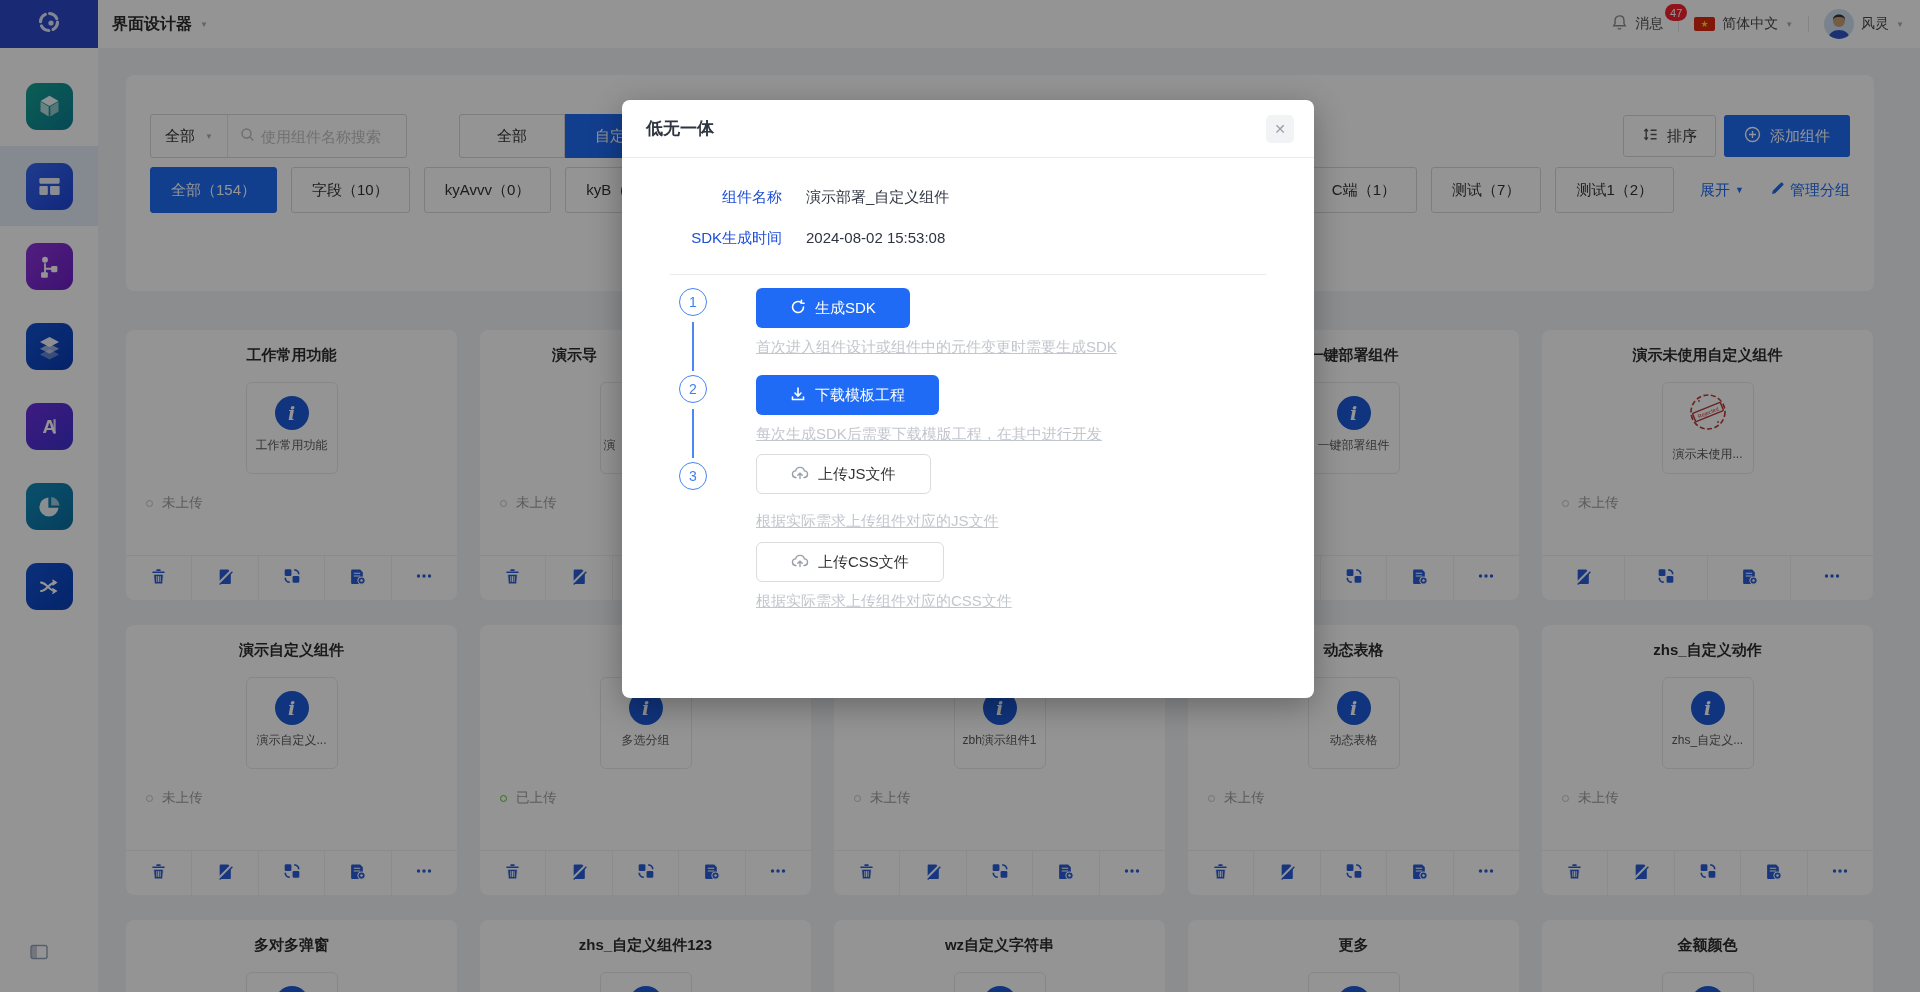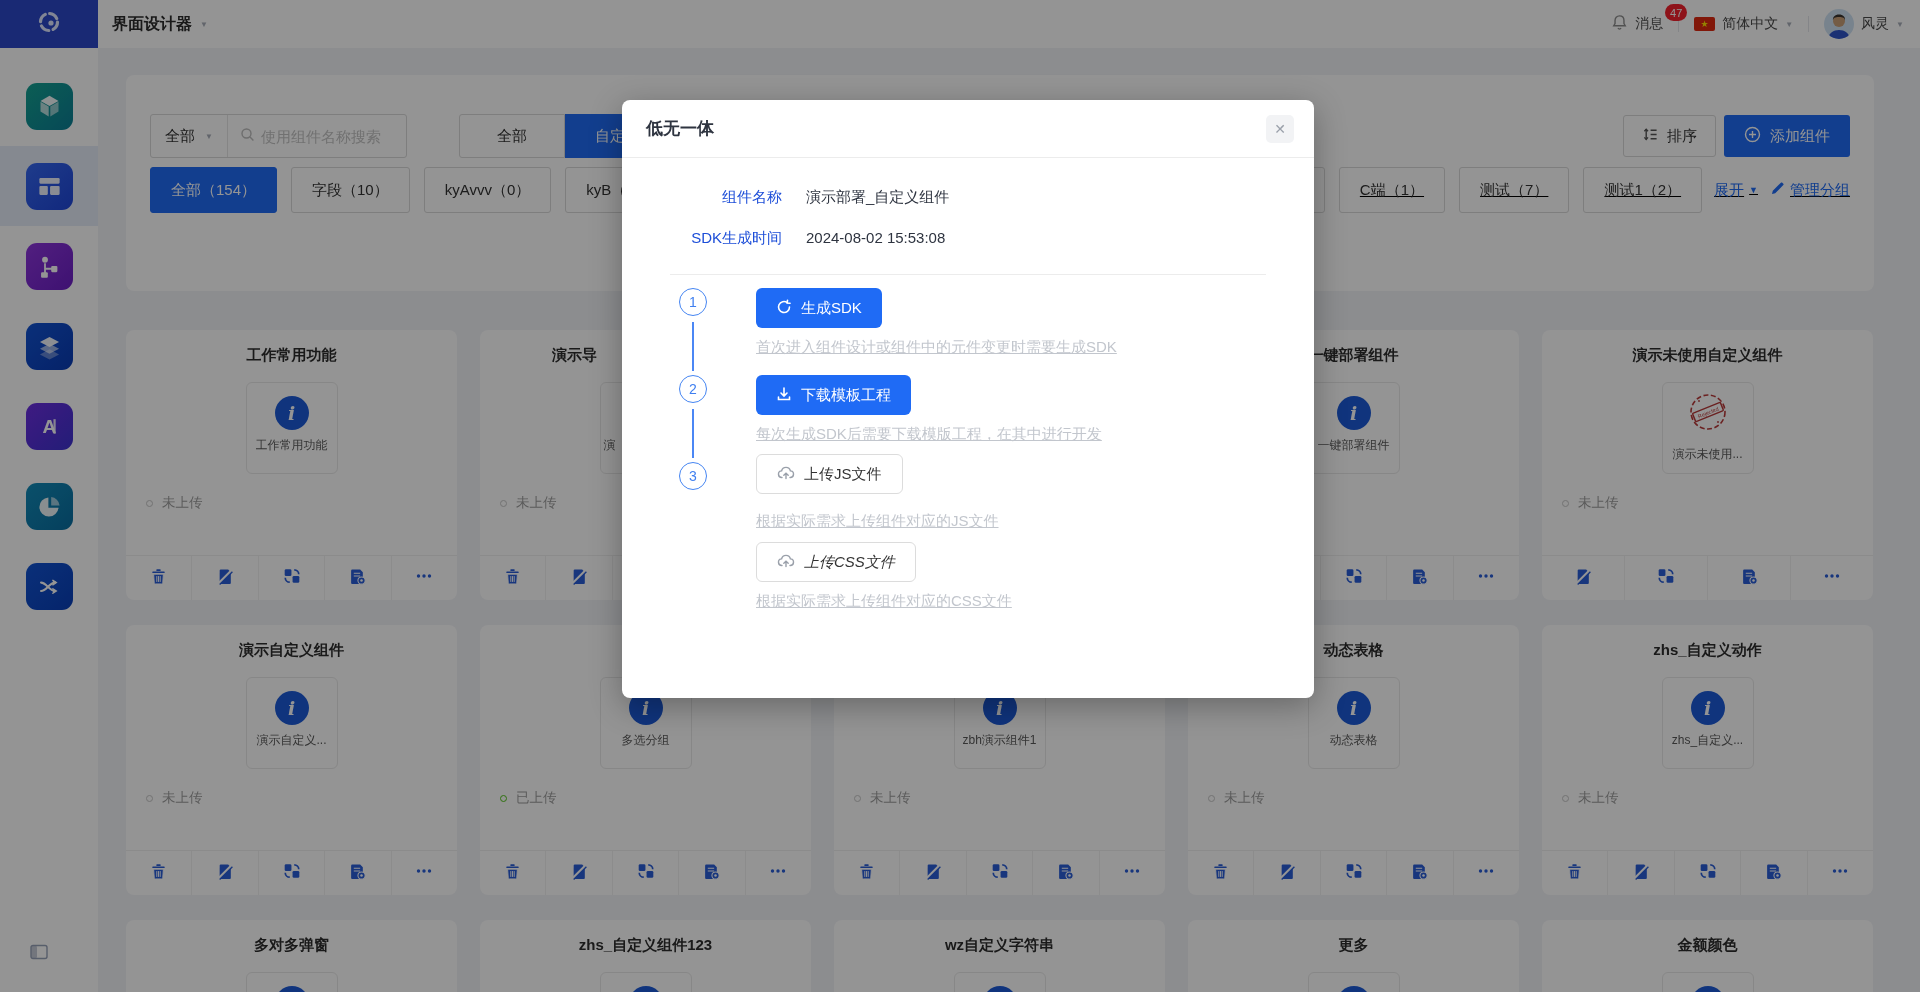--- a/index.html
+++ b/index.html
@@ -51,21 +51,21 @@
   .seg-btn:first-child{border-radius:3px 0 0 3px;}
   .seg-btn:last-child{border-radius:0 3px 3px 0;border-left:none;}
   .seg-btn.active{background:var(--primary);border-color:var(--primary);color:#fff;}
   .toolbar-right{margin-left:auto;display:flex;align-items:center;gap:8px;}
   .sort-btn{display:flex;align-items:center;gap:8px;height:42px;padding:0 18px;border:1px solid var(--border);
     border-radius:3px;background:#fff;font-size:15px;color:#333;cursor:pointer;}
   .add-btn{display:flex;align-items:center;gap:9px;height:42px;padding:0 20px;border-radius:3px;
     background:var(--primary);color:#fff;font-size:15px;cursor:pointer;border:none;}
   .tags-row{position:absolute;left:24px;top:92px;right:24px;height:46px;display:flex;align-items:center;gap:14px;}
   .tags-left{display:flex;gap:14px;flex:0 0 auto;}
-  .tags-right{display:flex;margin-left:auto;align-items:center;text-decoration:underline;}
+  .tags-right{display:flex;gap:14px;margin-left:auto;align-items:center;}
   .tag{height:46px;display:flex;align-items:center;padding:0 20px;border:1px solid var(--border);border-radius:3px;
     background:#fff;font-size:15px;color:#333;cursor:pointer;white-space:nowrap;}
   .tag.active{background:var(--primary);border-color:var(--primary);color:#fff;}
   .link{display:flex;align-items:center;gap:5px;color:var(--primary);font-size:15px;cursor:pointer;margin-left:12px;white-space:nowrap;}
 
   
   .cards{position:absolute;left:28px;top:282px;width:1747px;display:grid;
     grid-template-columns:repeat(5,331px);grid-auto-rows:270px;column-gap:23px;row-gap:25px;}
   .card{position:relative;background:#fff;border-radius:8px;}
   .card-title{position:absolute;left:0;right:0;top:16px;text-align:center;font-size:15px;font-weight:700;color:#2d2d2d;
@@ -96,21 +96,21 @@
     display:flex;align-items:center;justify-content:center;color:#9aa0aa;font-size:14px;cursor:pointer;}
   .field-row{display:flex;margin-top:22px;font-size:15px;}
   .field-label{width:136px;text-align:right;color:#1d4ed8;flex:0 0 136px;}
   .field-value{margin-left:24px;color:#2e3440;}
   .modal-div2{margin:26px 24px 0 24px;border-top:1px solid #ececec;}
   .steps{position:absolute;left:0;top:188px;right:0;height:330px;}
   .step-circle{position:absolute;left:57px;width:28px;height:28px;border-radius:50%;border:1.5px solid #4585f2;
     color:#3f7ff0;font-size:14px;display:flex;align-items:center;justify-content:center;background:#fff;}
   .step-line{position:absolute;left:70px;width:1.5px;background:#4b87f5;}
   .step-btn{position:absolute;left:134px;height:40px;border-radius:6px;display:flex;align-items:center;gap:9px;
-    padding:0 20px;font-size:15px;cursor:pointer;}
+    padding:0 34px;font-size:15px;cursor:pointer;}
   .step-btn.primary{background:var(--primary);color:#fff;border:none;}
   .step-btn.default{background:#fff;color:#333;border:1px solid #dcdcdc;}
   .step-helper{position:absolute;left:134px;font-size:15px;color:#c2c6cd;white-space:nowrap;text-decoration:underline;}
   .modal-footer{position:absolute;left:0;right:0;bottom:0;height:70px;border-top:1px solid #ececec;
     display:flex;align-items:center;justify-content:flex-end;padding-right:20px;gap:16px;}
   .btn-cancel{width:68px;height:38px;border:1px solid #dcdfe5;border-radius:6px;background:#fff;color:#54627e;
     font-size:15px;cursor:pointer;}
   .btn-confirm{width:68px;height:38px;border:none;border-radius:6px;background:var(--primary);color:#fff;
     font-size:15px;cursor:pointer;}
 </style>
@@ -846,21 +846,21 @@
       <div class="step-helper" style="top:137px;">每次生成SDK后需要下载模版工程，在其中进行开发</div>
       <div class="step-circle" style="top:174px;">3</div>
       <div class="step-btn default" style="top:166px;">
         <span><svg width="18" height="18" viewBox="0 0 18 18" fill="none" stroke="#9aa0aa" stroke-width="1.4" stroke-linecap="round">
             <path d="M5 13.5a3.3 3.3 0 0 1-.4-6.6 4.5 4.5 0 0 1 8.8 0 3.3 3.3 0 0 1-.4 6.6"></path>
             <path d="M9 14.5V9.5M6.8 11.3L9 9.2l2.2 2.1"></path>
           </svg></span>
         <span>上传JS文件</span>
       </div>
       <div class="step-helper" style="top:224px;">根据实际需求上传组件对应的JS文件</div>
-      <div class="step-btn default" style="top:254px;font-style:italic;">
+      <div class="step-btn default" style="top:254px;">
         <span><svg width="18" height="18" viewBox="0 0 18 18" fill="none" stroke="#9aa0aa" stroke-width="1.4" stroke-linecap="round">
             <path d="M5 13.5a3.3 3.3 0 0 1-.4-6.6 4.5 4.5 0 0 1 8.8 0 3.3 3.3 0 0 1-.4 6.6"></path>
             <path d="M9 14.5V9.5M6.8 11.3L9 9.2l2.2 2.1"></path>
           </svg></span>
         <span>上传CSS文件</span>
       </div>
       <div class="step-helper" style="top:304px;">根据实际需求上传组件对应的CSS文件</div>
     </div>
 </div>
 

